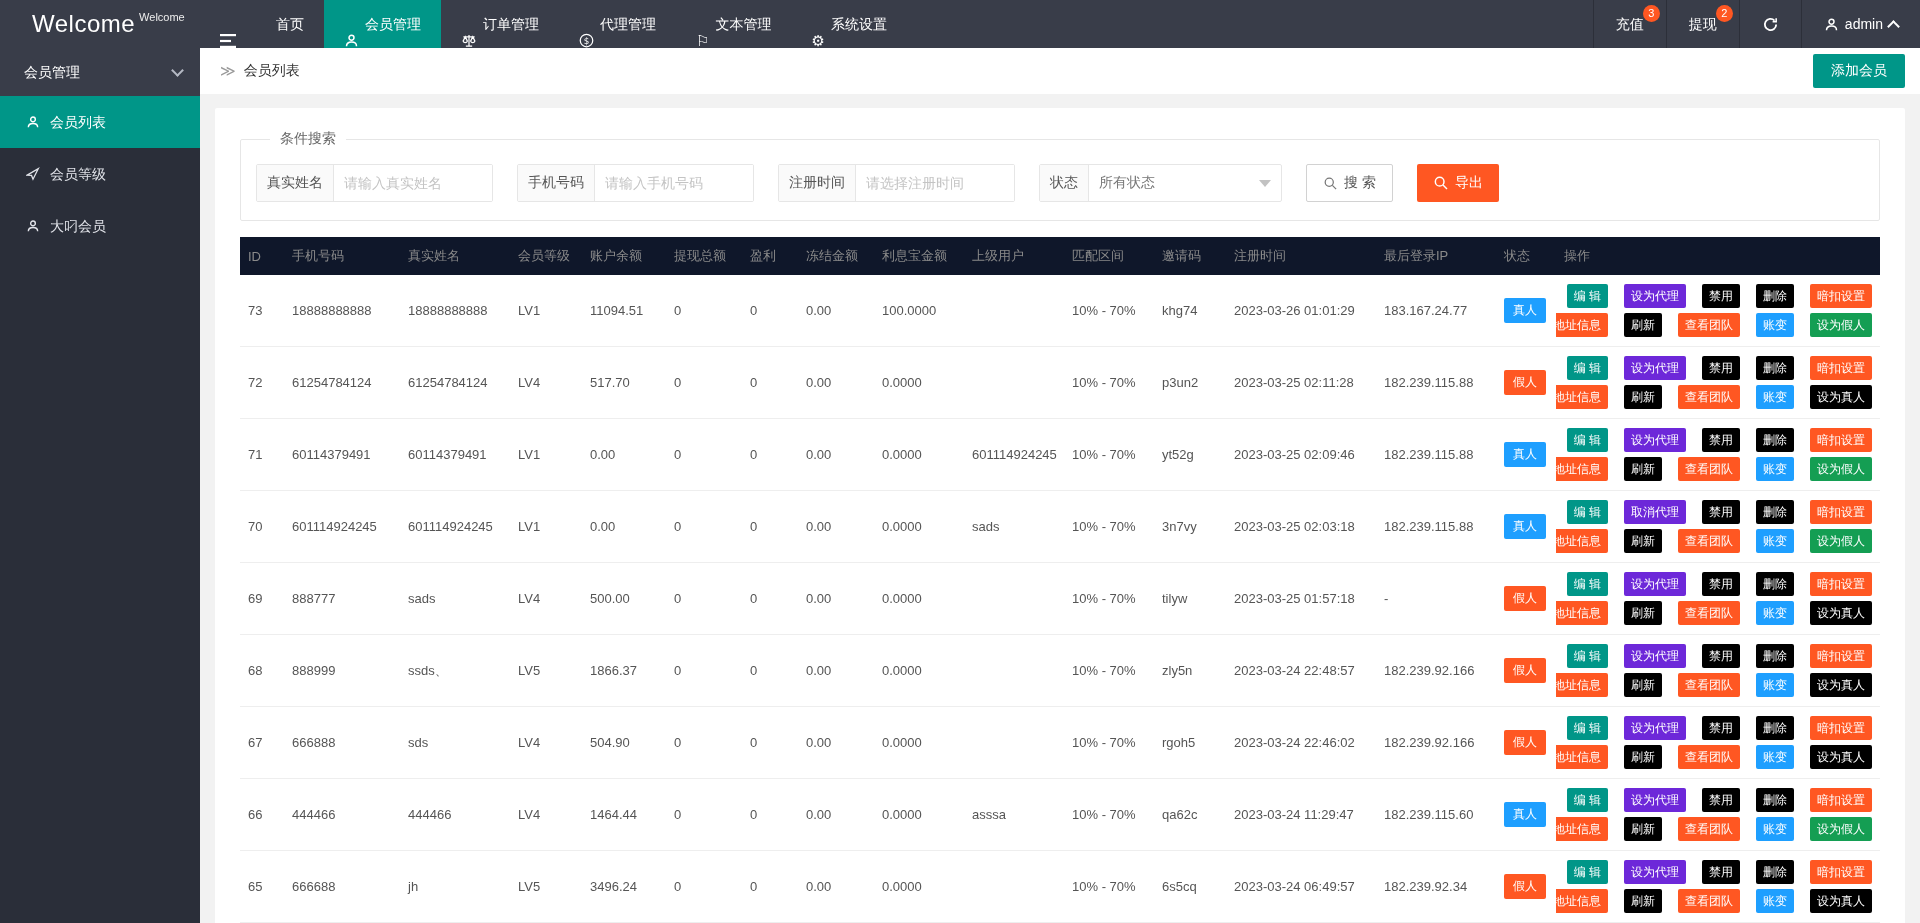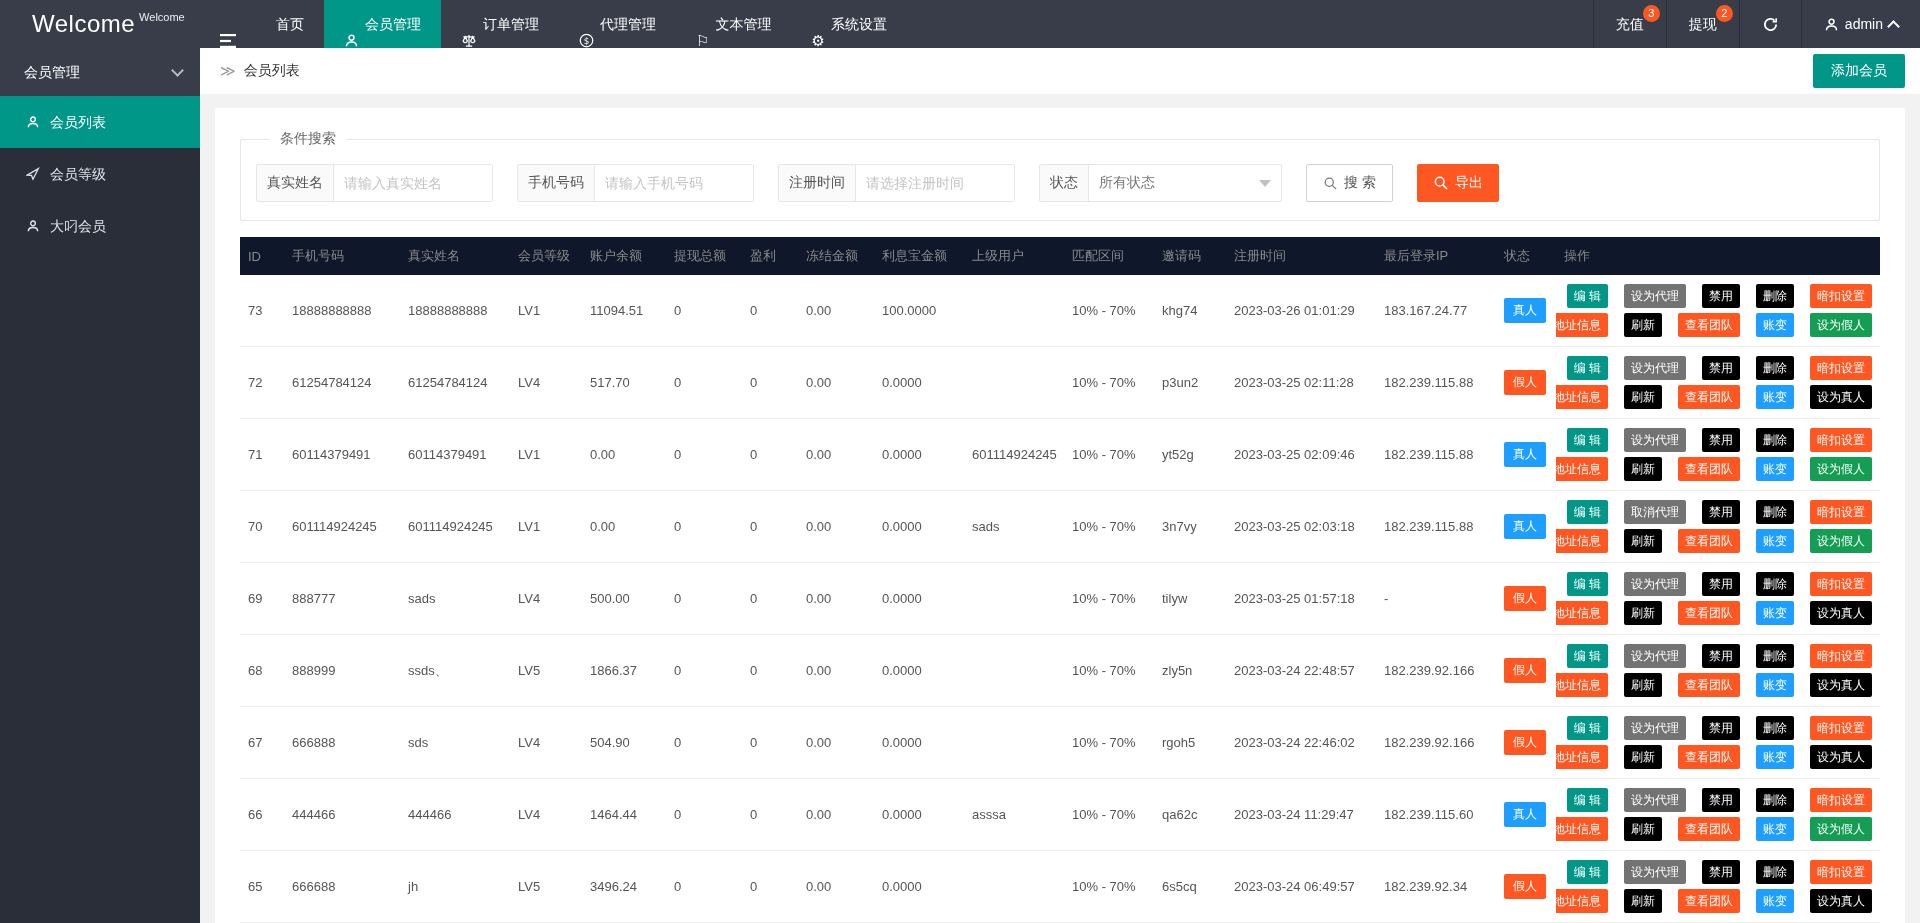--- a/index.html
+++ b/index.html
@@ -68,21 +68,21 @@
   tbody td { border-bottom:1px solid #eee; color:#555; font-size:13px; padding:9px 8px; vertical-align:middle;
      white-space:nowrap; overflow:hidden; }
   .status-badge { display:inline-block; color:#fff; font-size:12px; padding:4px 9px; border-radius:2px; }
   .status-real { background:#1E9FFF; }
   .status-fake { background:#FF5722; }
   .actions-cell { text-align:right; }
   .action-line { display:flex; justify-content:flex-end; gap:16px; }
   .action-line + .action-line { margin-top:5px; }
   .abtn { border:none; color:#fff; font-size:12px; height:24px; line-height:24px; padding:0 7px; border-radius:2px;
      cursor:pointer; white-space:nowrap; font-family:"Liberation Sans","DejaVu Sans",sans-serif; }
-  .c-orange { background:#FF5722; } .c-teal { background:#009688; } .c-yellow { background:#737373; }
+  .c-orange { background:#FF5722; } .c-teal { background:#009688; } .c-yellow { background:#6d28d9; }
   .c-red { background:#000000; } .c-blue { background:#1E9FFF; } .c-green { background:#149E53; }
 </style>
 </head>
 <body>
 
 <header class="topbar">
   <div class="logo">
     <span class="logo-main">Welcome</span>
     <span class="logo-sup">Welcome</span>
   </div>

